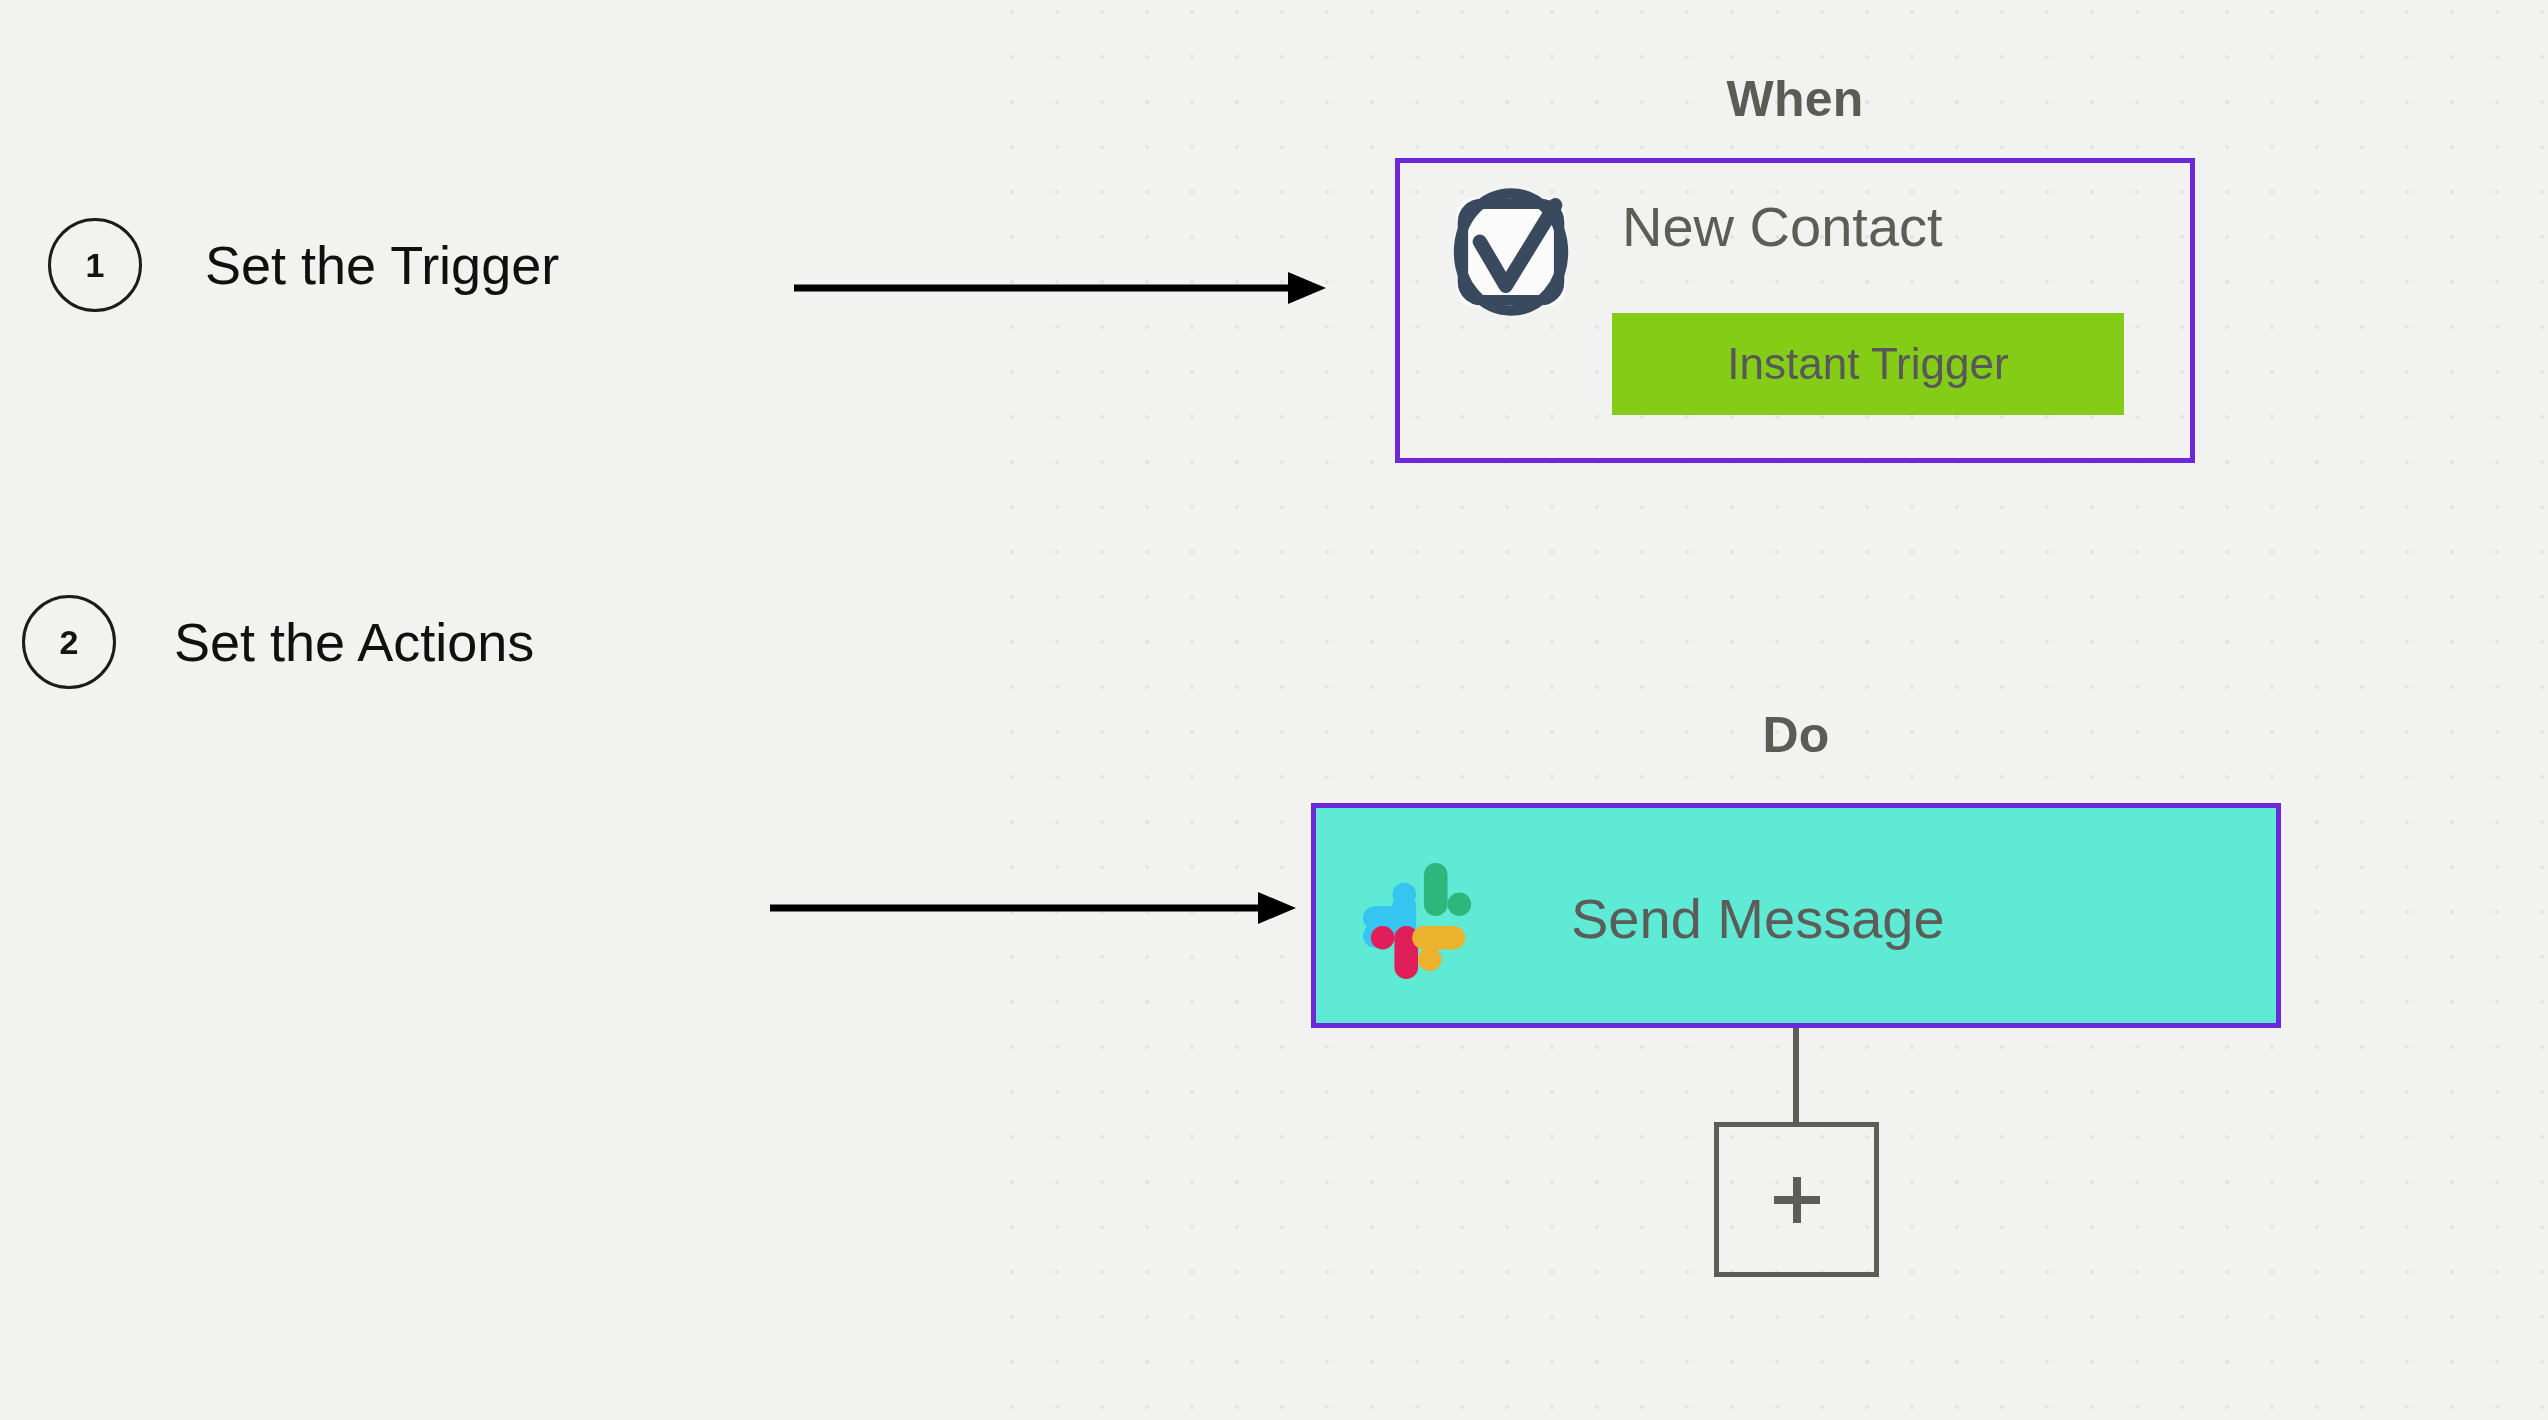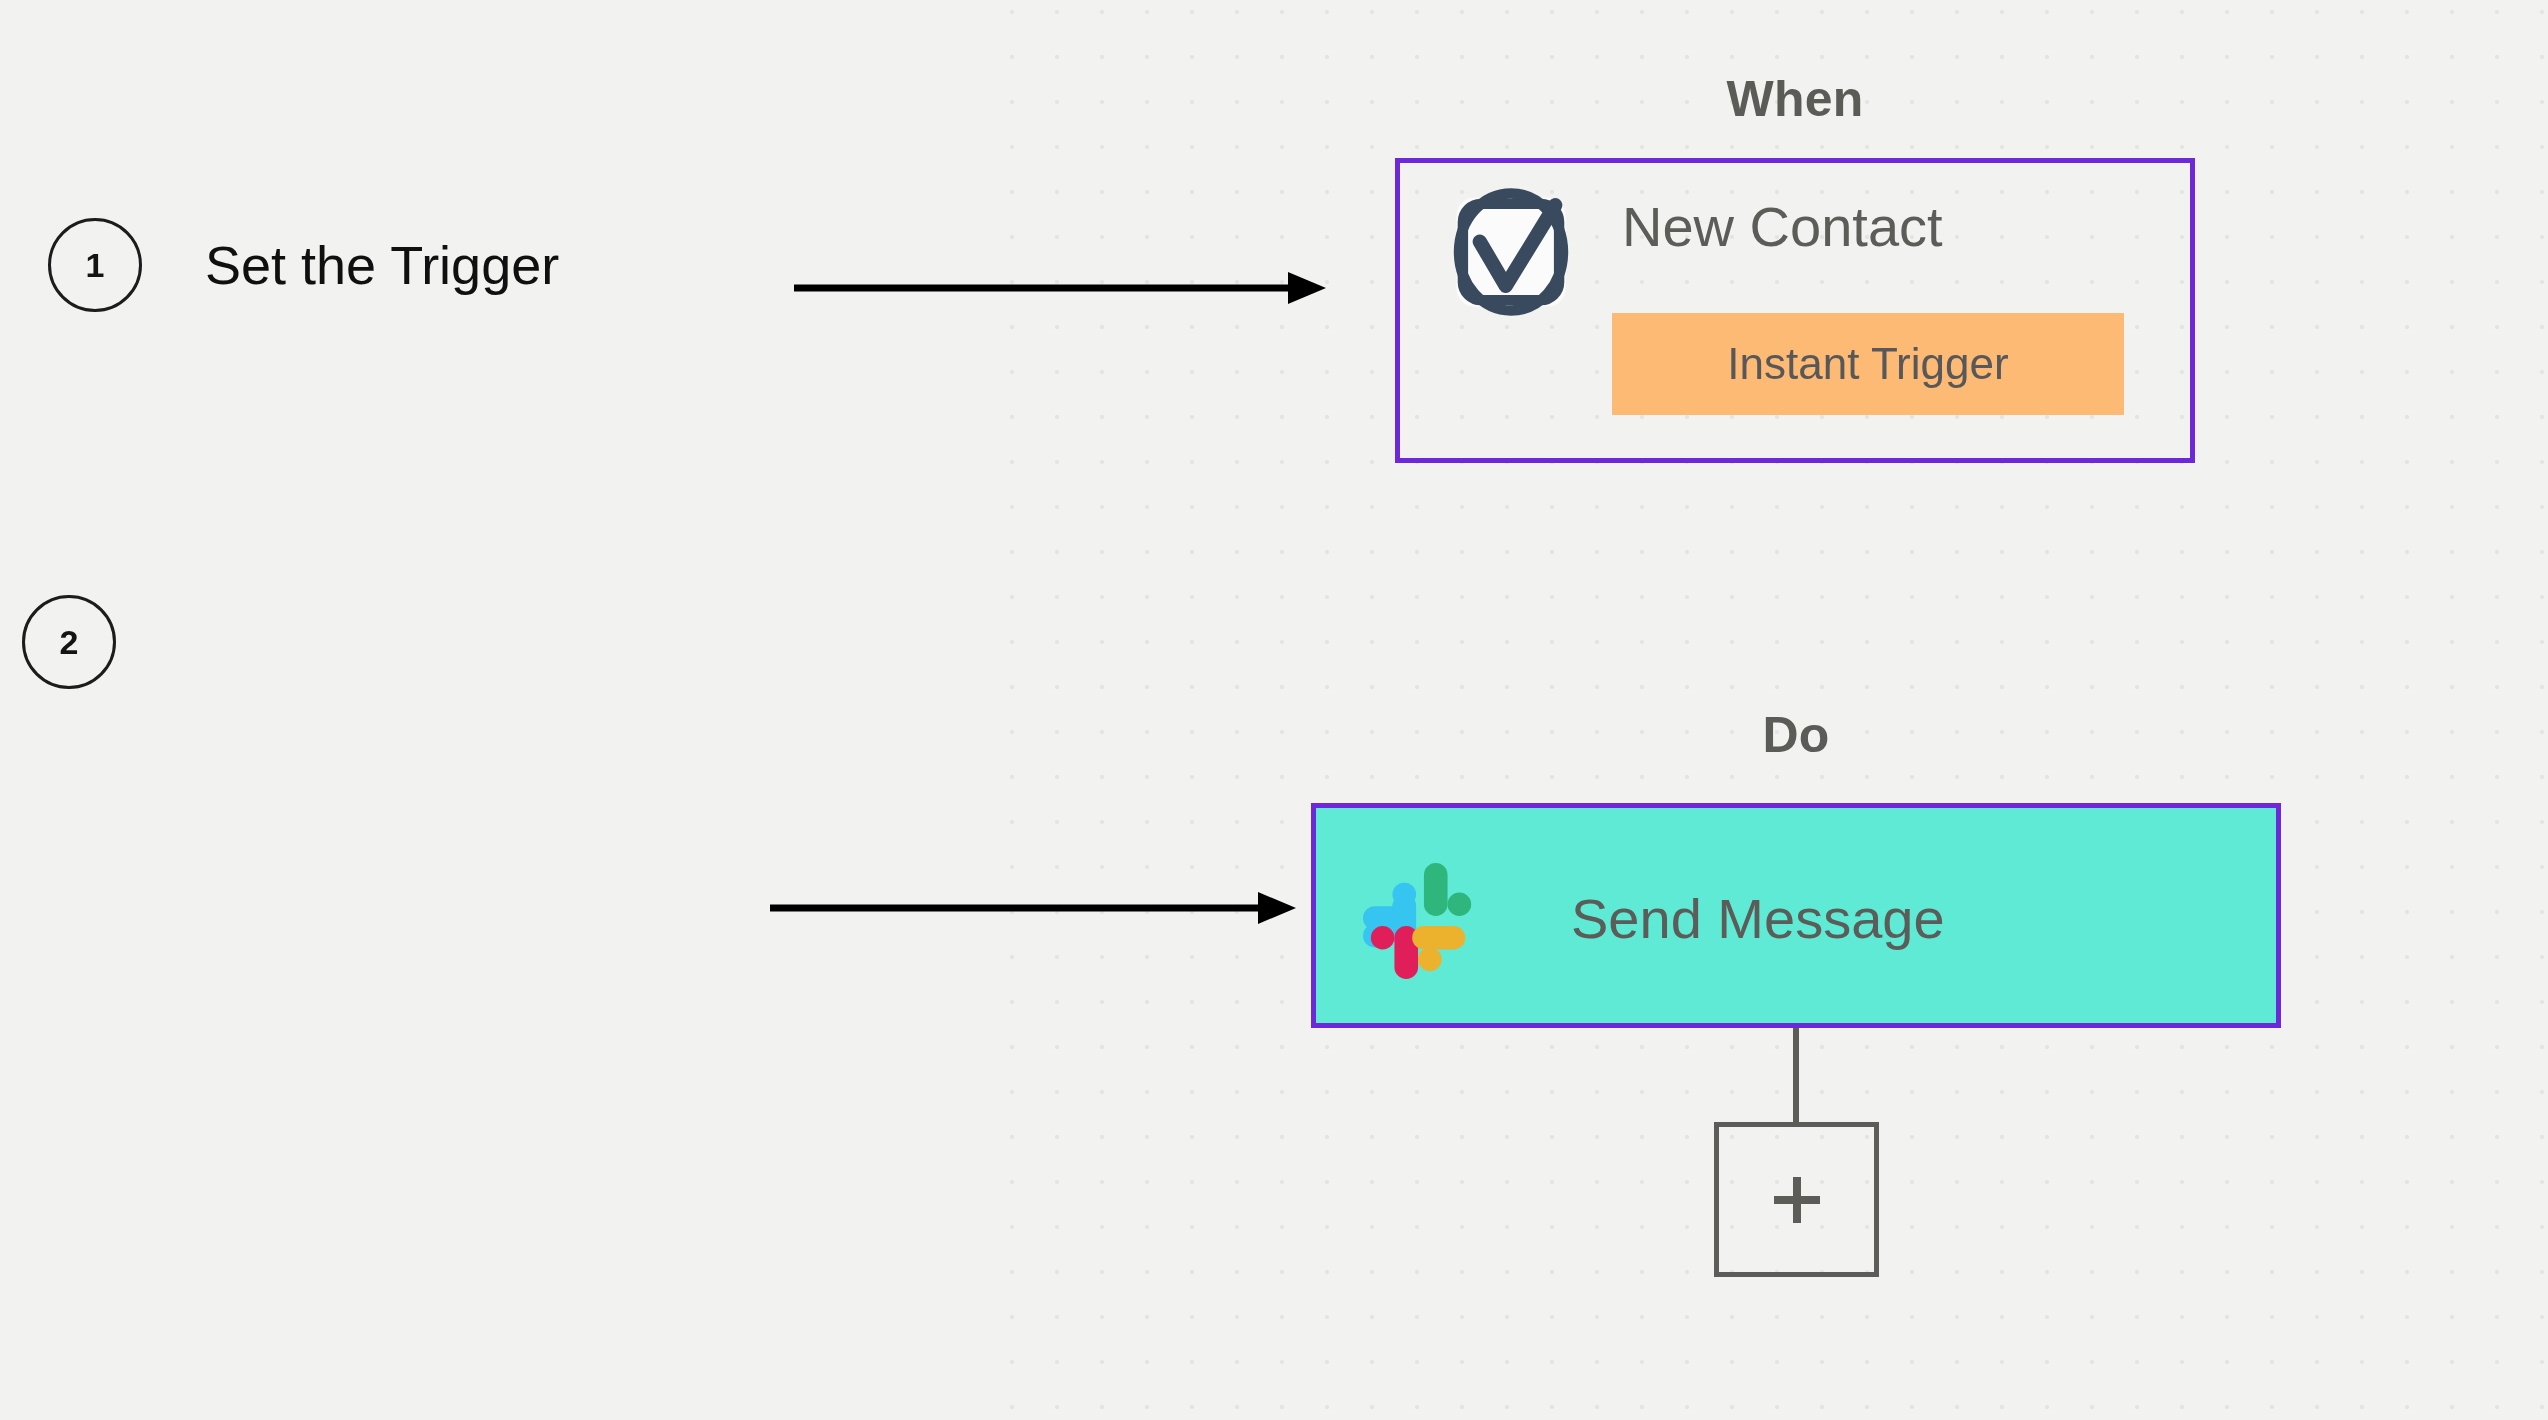--- a/index.html
+++ b/index.html
@@ -110,21 +110,21 @@
   .node-title {
     position: absolute;
     font-size: 56px;
     color: #5c5c58;
     line-height: 1;
     white-space: nowrap;
   }
 
   .node-badge {
     position: absolute;
-    background: #fdba74;
+    background: #84cc16;
     display: flex;
     align-items: center;
     justify-content: center;
   }
 
   .node-badge span {
     font-size: 44px;
     color: #58585a;
     line-height: 1;
     white-space: nowrap;
@@ -171,20 +171,21 @@
 
   <svg class="annot-arrow" style="left:790px; top:258px;" width="540" height="60" viewBox="0 0 540 60">
     <line x1="4" y1="30" x2="504" y2="30" stroke="#000000" stroke-width="7"></line>
     <polygon points="498,14 536,30 498,46" fill="#000000"></polygon>
   </svg>
 
   <div class="step-marker" style="left:22px; top:595px;">
     <div class="step-circle">
       <span>2</span>
     </div>
+    <div class="step-label" style="margin-left:58px;">Set the Actions</div>
   </div>
 
   <svg class="annot-arrow" style="left:766px; top:878px;" width="540" height="60" viewBox="0 0 540 60">
     <line x1="4" y1="30" x2="498" y2="30" stroke="#000000" stroke-width="7"></line>
     <polygon points="492,14 530,30 492,46" fill="#000000"></polygon>
   </svg>
 
   <div class="node-group" style="left:1395px; top:58px; width:800px; height:405px;">
 
     <div class="node-heading" style="left:0; top:16px; width:800px; text-align:center;">When</div>

